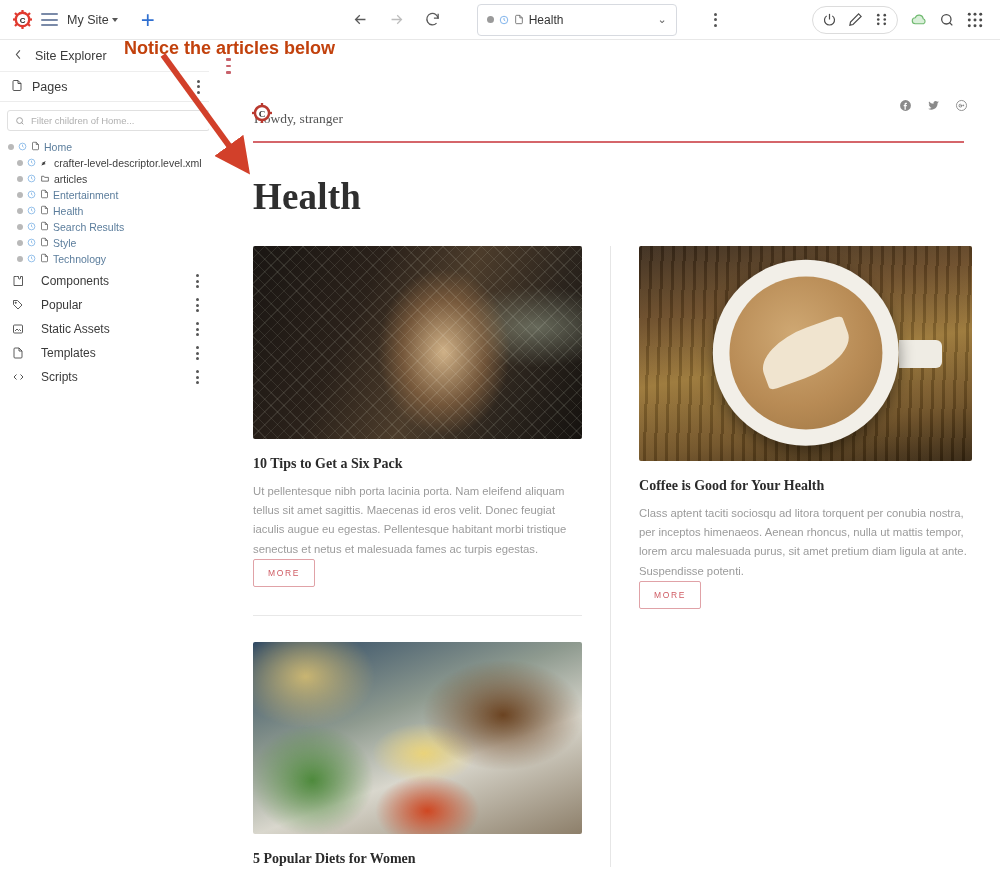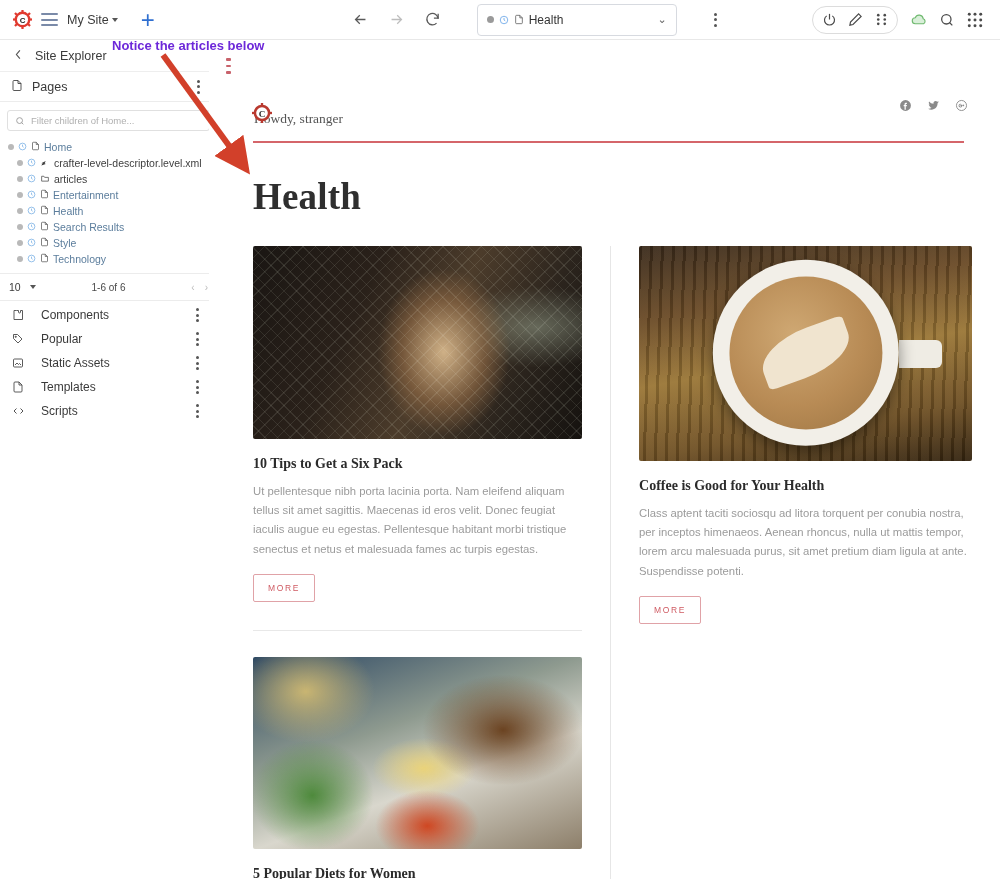--- a/index.html
+++ b/index.html
@@ -155,21 +155,21 @@
   .thumb { width: 100%; border-radius: 2px; overflow: hidden; position: relative;
     background: #222; }
   .thumb.t1 { height: 193px; }
   .thumb.t2 { height: 215px; }
   .thumb.t3 { height: 192px; }
 
   .art-title { font-family: "Liberation Serif", serif; font-weight: 700;
     font-size: 14px; color: #2b2b2b; margin-top: 17px; }
   .art-body { font-size: 11.3px; line-height: 1.72; color: #9b9b9b; margin-top: 10px; }
   .more-btn {
-    display: inline-block; margin-top: 15px; border: 1px solid #e0a2a7;
+    display: inline-block; margin-top: 0; border: 1px solid #e0a2a7;
     color: #cf5b63; font-size: 8.5px; letter-spacing: 1.6px; padding: 8px 14px;
     border-radius: 2px; cursor: pointer; background: #fff;
   }
   .art-sep { height: 1px; background: #e8e8e8; margin-top: 28px; }
 
   
   .img-gym {
     width: 100%; height: 100%;
     background:
       radial-gradient(ellipse 28% 60% at 58% 55%, rgba(214,183,140,.95) 0%, rgba(150,110,72,.6) 45%, rgba(0,0,0,0) 72%),
@@ -217,22 +217,22 @@
       radial-gradient(ellipse 22% 26% at 53% 88%, #cf4722 0%, rgba(207,71,34,0) 72%),
       radial-gradient(ellipse 34% 40% at 76% 38%, #6b4321 0%, rgba(107,67,33,0) 72%),
       radial-gradient(ellipse 22% 22% at 52% 58%, #ead37a 0%, rgba(234,211,122,0) 72%),
       linear-gradient(160deg, #2c4763 0%, #8e9a8f 38%, #d9d7cd 62%, #8d7f6a 100%);
   }
 
   
   .annot { position: absolute; left: 0; top: 0; width: 1000px; height: 879px;
     pointer-events: none; }
   .annot-text {
-    position: absolute; left: 112px; top: 38px; font-size: 13px; font-weight: 700;
-    color: #6d28d9; font-family: "Liberation Sans", sans-serif; white-space: nowrap;
+    position: absolute; left: 124px; top: 38px; font-size: 18px; font-weight: 700;
+    color: #c2410c; font-family: "Liberation Sans", sans-serif; white-space: nowrap;
   }
 </style>
 </head>
 <body>
 
 <div class="topbar">
   <div class="tb-left">
     <span class="logo-gear">
       <svg width="19" height="19" viewBox="0 0 24 24">
         <circle cx="12" cy="12" r="10" fill="#e03a2f"></circle>
@@ -519,31 +519,20 @@
       <span>
         <svg width="9" height="10" viewBox="0 0 24 24" fill="none" stroke="#5a5a5a" stroke-width="2">
             <path d="M14 2H6a2 2 0 00-2 2v16a2 2 0 002 2h12a2 2 0 002-2V8z"></path>
             <path d="M14 2v6h6"></path>
           </svg>
       </span>
       <span class="lbl">Technology</span>
     </div>
   </div>
 
-  <div class="pager">
-    <span class="pg-sel">
-      <span>10</span>
-      <i class="caret-dn"></i>
-    </span>
-    <span class="pg-count">1-6 of 6</span>
-    <span class="pg-arrows">
-      <span>‹</span>
-      <span>›</span>
-    </span>
-  </div>
 
   <div class="navlist">
     <div class="navrow">
       <span class="ic">
         <svg width="12" height="12" viewBox="0 0 24 24" fill="none" stroke="#4a4a4a" stroke-width="1.8">
             <path d="M9 3h4v3a2 2 0 104 0V3h4v18H4V3h5z"></path>
           </svg>
       </span>
       <span>Components</span>
       <span class="kebab kb">

